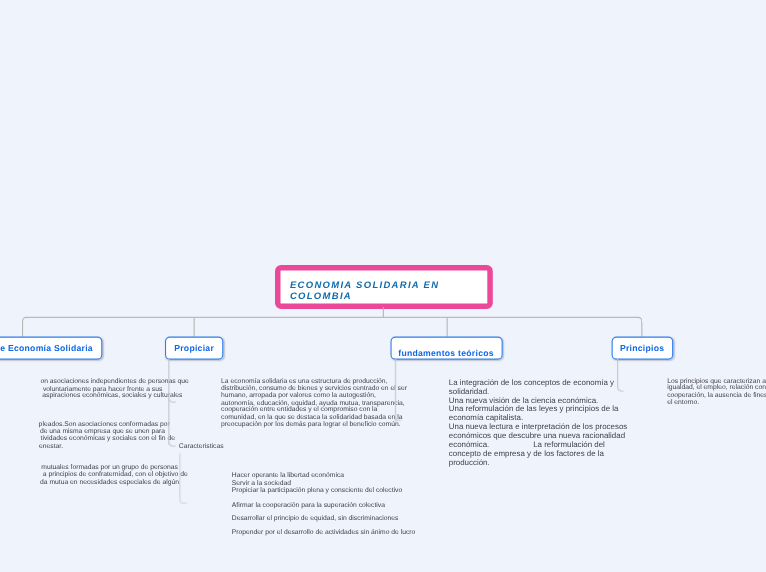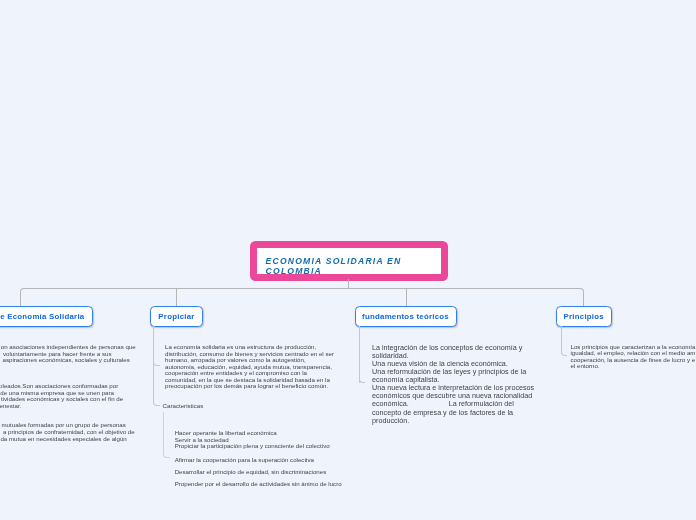--- a/index.html
+++ b/index.html
@@ -4,21 +4,21 @@
 <title>Mind map</title>
 <style>
   html,body{margin:0;padding:0;}
   body{width:696px;height:520px;background:#eef2fb;overflow:hidden;
        font-family:"Liberation Sans",sans-serif;
        -webkit-font-smoothing:antialiased;}
   .canvas{position:relative;width:696px;height:520px;background:#eff3fc;transform:translateZ(0);}
 
   
   .root-node{position:absolute;left:249.6px;top:241px;width:198px;height:39.5px;
-     box-sizing:border-box;background:#ffffff;border:7px solid #ec4899;border-radius:5.5px;}
+     box-sizing:border-box;background:#ffffff;border:5px solid #ec4899;border-radius:5.5px;}
   .root-label{position:absolute;left:9px;top:8px;width:182px;
      font-style:italic;font-weight:bold;font-size:8.6px;letter-spacing:1.2px;
      color:#106cac;line-height:10.4px;transform:translateZ(0);}
 
   
   .pill{position:absolute;box-sizing:border-box;background:#ffffff;
      border:1.6px solid #2e81f2;border-radius:4.5px;
      display:flex;align-items:center;justify-content:center;
      color:#1167e8;font-weight:bold;font-size:7.85px;letter-spacing:.25px;transform:translateZ(0);
      box-shadow:0.8px 1px 1.2px rgba(90,90,110,.30);}
@@ -27,21 +27,21 @@
   .ln{position:absolute;background:#b5b5b8;}
   .ln2,.corner2{background:#c6c6cc;}
   .corner2{background:none;border-color:#c6c6cc !important;}
   .ln3,.corner3{background:#d2d2d9;}
   .corner3{background:none;border-color:#d2d2d9 !important;}
   .lnv{width:1px;}
   .lnh{height:1px;}
   .corner{position:absolute;box-sizing:border-box;border-color:#b5b5b8;border-style:solid;}
 
   
-  .txt{position:absolute;color:#3e3e4b;white-space:pre-wrap;transform:translateZ(0);}
+  .txt{position:absolute;color:#3e3e4b;white-space:pre-wrap;transform:translateZ(0);margin-left:36px;}
   .t-mid{font-size:6.15px;line-height:6.5px;}
   .t-mid2{font-size:6.15px;line-height:6.3px;}
   .t-big{font-size:7.2px;line-height:8.07px;}
   .t-list{font-size:6.15px;line-height:6.4px;}
   .lbl{position:absolute;color:#3e3e4b;font-size:6.15px;transform:translateZ(0);}
 </style>
 </head>
 <body>
 
 <div class="canvas">
@@ -59,21 +59,21 @@
   <div class="ln lnv" style="left:176px;top:289px;height:17px;"></div>
   <div class="ln lnv" style="left:406px;top:289px;height:17px;"></div>
   <div class="ln lnv" style="left:583px;top:293px;height:13px;"></div>
 
   <div class="pill" style="left:-77.4px;top:306px;width:170px;height:20.5px;">
     <span>Organizaciones de Economía Solidaria</span>
   </div>
   <div class="pill" style="left:150px;top:306px;width:53px;height:20.5px;">
     <span>Propiciar</span>
   </div>
-  <div class="pill" style="left:354.5px;top:306px;width:102px;height:20.5px;">
+  <div class="pill" style="left:354.5px;top:306px;width:102px;height:20.5px;align-items:flex-end;">
     <span>fundamentos teóricos</span>
   </div>
   <div class="pill" style="left:556px;top:306px;width:55.5px;height:20.5px;text-align:center;">
     <span>Principios</span>
   </div>
 
   <div class="txt t-mid" style="left:0.8px;top:344px;white-space:pre;">on asociaciones independientes de personas que</div>
   <div class="txt t-mid" style="left:3px;top:350.5px;white-space:pre;">voluntariamente para hacer frente a sus</div>
   <div class="txt t-mid" style="left:0.8px;top:357px;white-space:pre;"> aspiraciones económicas, sociales y culturales</div>
   <div class="txt t-mid" style="left:-0.9px;top:383px;white-space:pre;">pleados.Son asociaciones conformadas por</div>

